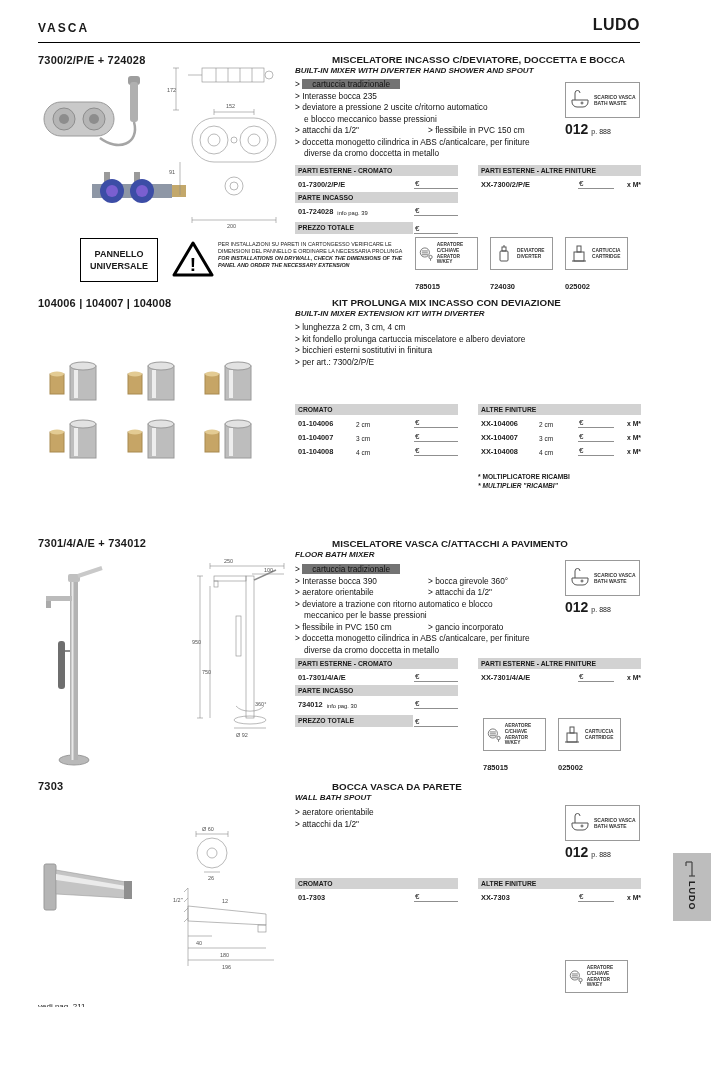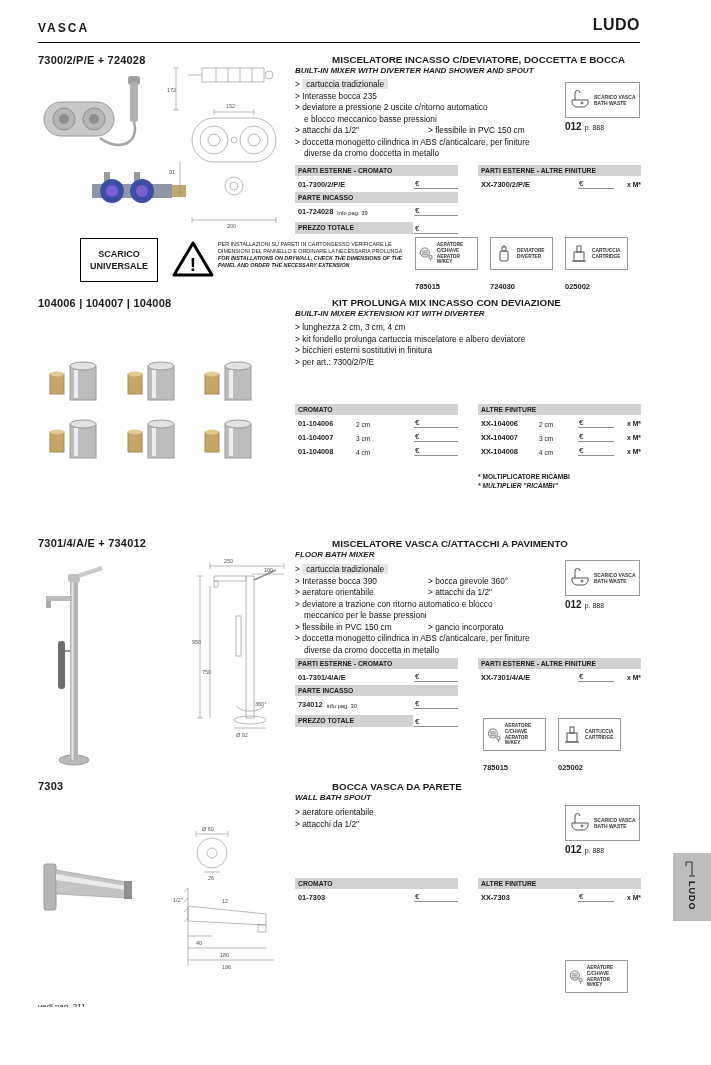--- a/index.html
+++ b/index.html
@@ -20,42 +20,42 @@
   .t-it { font-size:9.8px; font-weight:700;padding-left:37px; }
   .t-en { font-size:8px; font-weight:700; font-style:italic; }
 
   
   .featblock { width:268px; }
   .feat { font-size:8.3px; line-height:11.5px; color:#111; }
   .arrowed::before { content:"> "; }
   .cont { padding-left:9px; }
   .feat2 { display:flex; }
   .feat2 .fa { width:133px; }
-  .hl { background:#e5e5e5; padding:0 4px; }
+  .hl { background:#737373; padding:0 10px; }
 
   
   .ptable { width:163px; font-size:7.5px; }
   .gray-h { background:#d2d2d2; font-size:6.8px; font-weight:700; padding:2px 3px; height:11px; line-height:7px; white-space:nowrap; }
   .trow { display:flex; align-items:flex-end; height:14px; padding:0 0 1px 3px; }
   .tcode { font-weight:700; font-size:7.4px; white-space:nowrap; }
   .tinfo { font-size:5.8px; margin-left:4px; padding-bottom:.5px; }
   .tsize { font-size:6.5px; width:30px; }
   .w56 { width:58px; }
   .price { margin-left:auto; width:44px; border-bottom:1px solid #8f8f8f; font-size:8px; padding-left:1px; }
   .pw38 { width:36px; }
   .multl { width:27px; text-align:right; font-size:6.8px; font-weight:700; padding-bottom:1px; }
   .gray-lab { background:#d2d2d2; font-weight:700; font-size:6.8px; padding:2px 3px; width:118px; height:12px; line-height:8px; }
   .total-row { height:12px; padding-left:0; }
   .mt2 { margin-top:2px; } .mt6 { margin-top:6px; }
 
   
   .badge-box { width:75px; height:36px; border:1px solid #999; display:flex; align-items:center; gap:3px; padding:2px 3px; background:#fff; }
   .badge-text { font-size:5px; line-height:6px; font-weight:700; color:#333; }
   .badge-code { margin-top:3px; font-size:7px; }
-  .badge-code .num { font-size:10px; font-weight:700; margin-right:3px; }
+  .badge-code .num { font-size:14px; font-weight:700; margin-right:3px; }
 
   
   .acc-box { width:63px; height:33px; border:1px solid #999; display:flex; align-items:center; gap:2px; padding:2px; background:#fff; }
   .acc-label { font-size:4.8px; line-height:5.6px; font-weight:700; color:#333; }
   .acc-code { margin-top:12px; font-size:7.5px; font-weight:700; }
 
   
   .incasso { width:78px; height:44px; border:1px solid #000; display:flex; flex-direction:column;
              justify-content:center; align-items:center; font-size:9px; font-weight:700; line-height:12px; }
 
@@ -140,21 +140,21 @@
         <line x1="26" y1="155" x2="26" y2="161"></line>
         <line x1="110" y1="155" x2="110" y2="161"></line>
     </g>
     <text class="dim" x="1" y="30">172</text>
     <text class="dim" x="60" y="46">152</text>
     <text class="dim" x="3" y="112">91</text>
     <text class="dim" x="61" y="166">200</text>
   </svg>
 
   <div class="abs incasso" style="left:80px;top:238px">
-    <span>SCARICO</span>
+    <span>PANNELLO</span>
     <span>UNIVERSALE</span>
   </div>
 
   <svg class="abs" style="left:172px;top:240px" width="42" height="38" viewBox="0 0 42 38">
     <polygon points="21,3 40,35 2,35" fill="#fff" stroke="#000" stroke-width="3" stroke-linejoin="round"></polygon>
     <text x="21" y="31" text-anchor="middle" font-size="19" font-weight="bold">!</text>
   </svg>
   <div class="abs warn-text" style="left:218px;top:241px">
     <div class="warn-it">PER INSTALLAZIONI SU PARETI IN CARTONGESSO VERIFICARE LE DIMENSIONI DEL PANNELLO E ORDINARE LA NECESSARIA PROLUNGA</div>
     <div class="warn-en">FOR INSTALLATIONS ON DRYWALL, CHECK THE DIMENSIONS OF THE PANEL AND ORDER THE NECESSARY EXTENSION</div>

